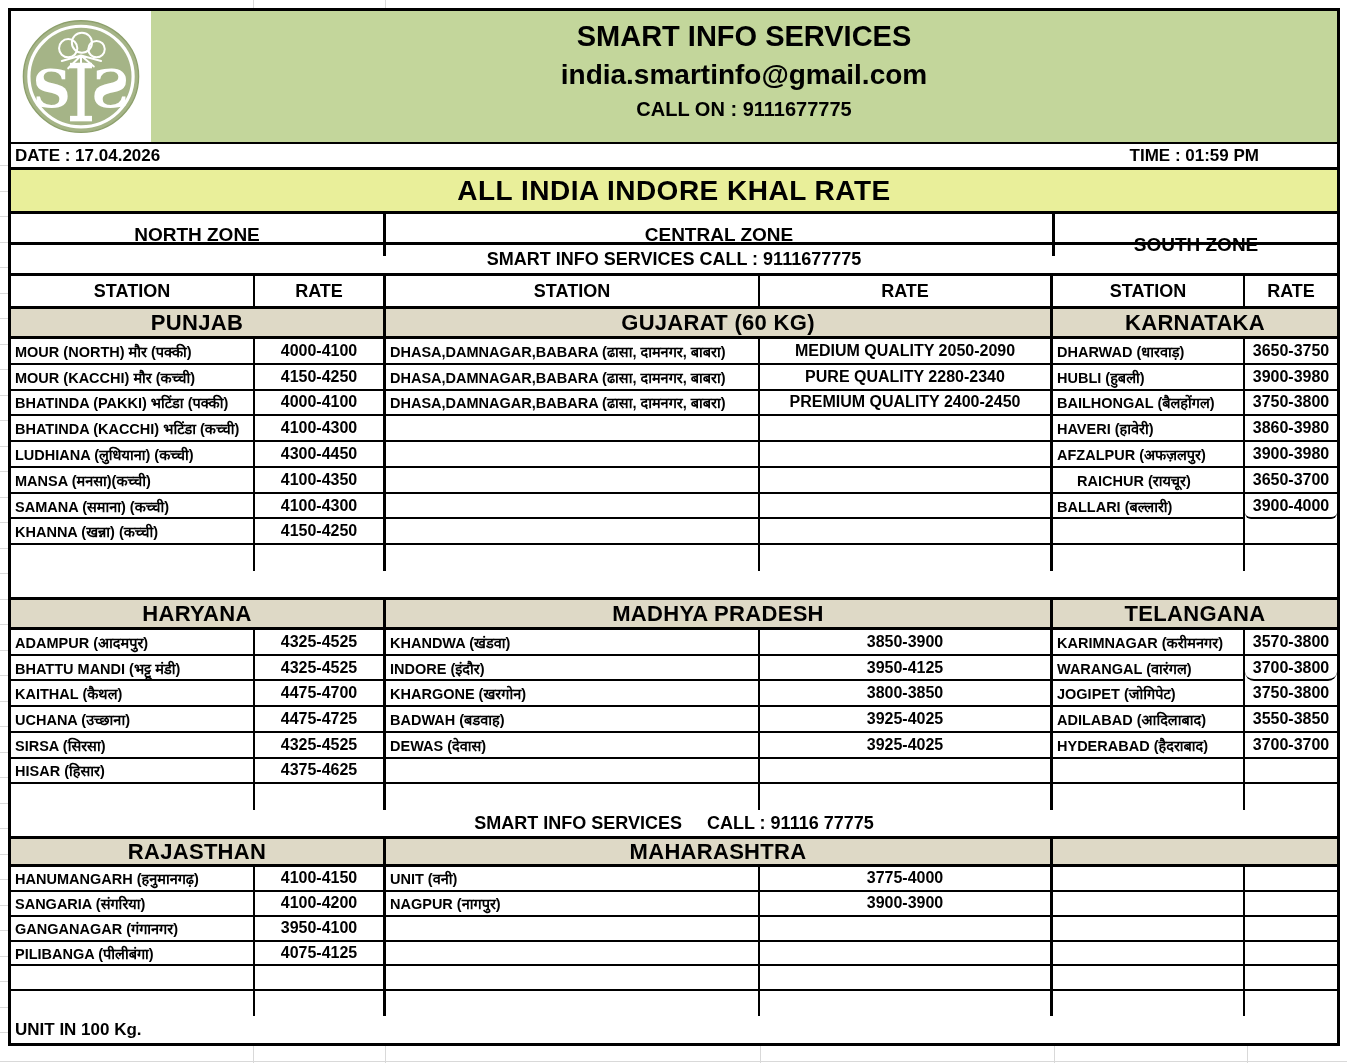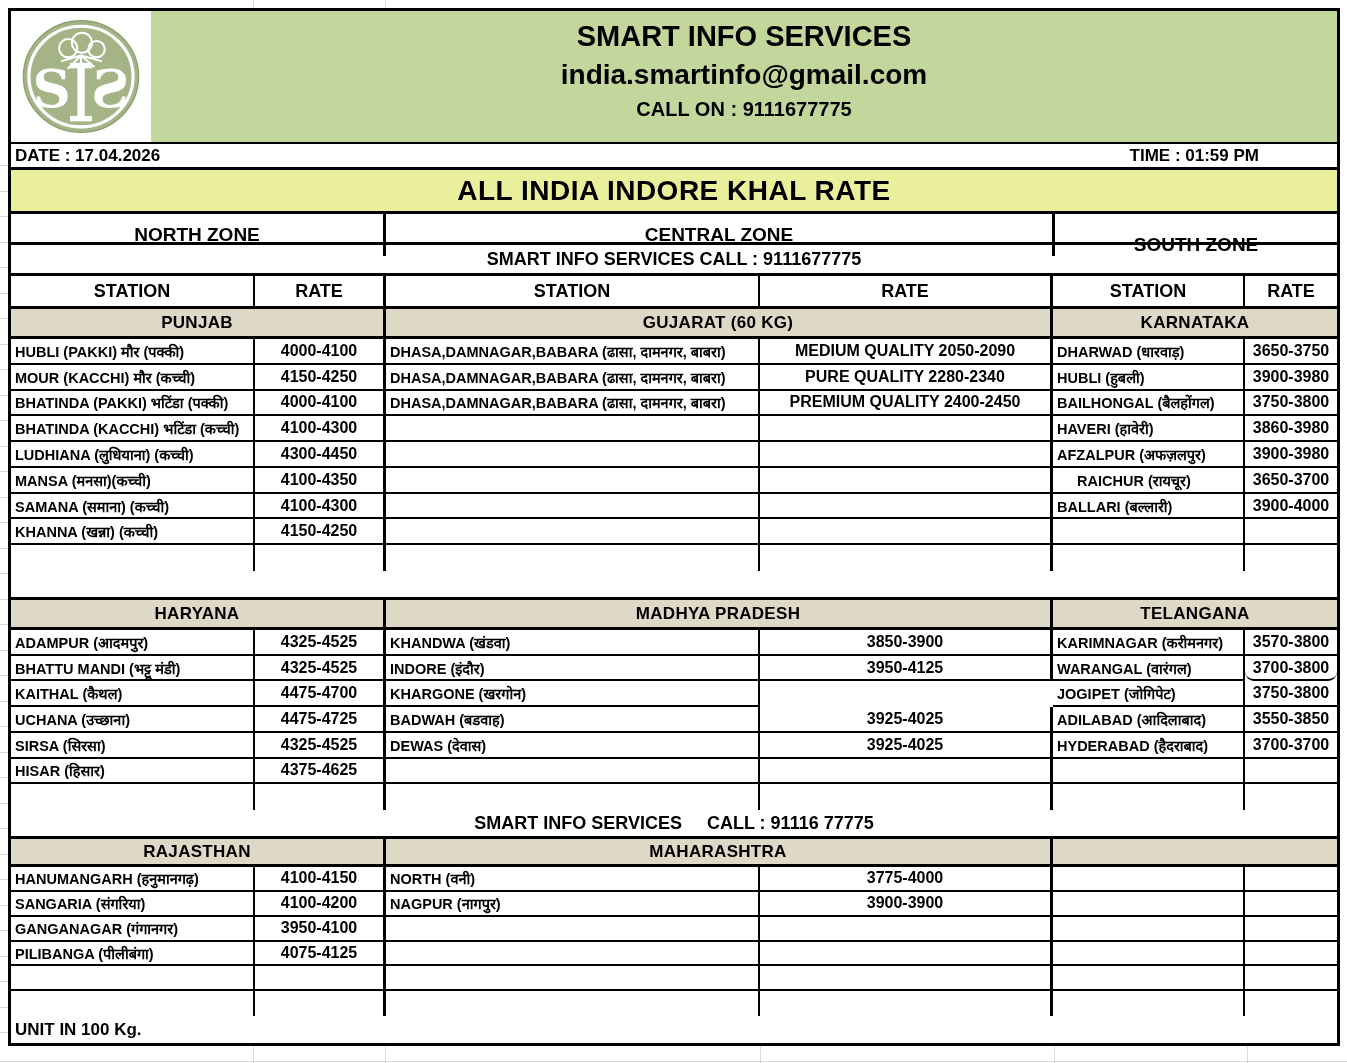--- a/index.html
+++ b/index.html
@@ -41,21 +41,21 @@
   .colhead-row .cell{display:flex;align-items:center;justify-content:center;font-size:18px;font-weight:bold;
      border-right:2px solid #000;border-bottom:3px solid #000;box-sizing:border-box;}
   .colhead-row .thick-r{border-right-width:3px;}
   .colhead-row .cell:last-child{border-right:none;}
 
   
   .block{display:grid;grid-template-columns:244px 131px 374px 293px 192px 1fr;box-sizing:border-box;}
   #block0{height:262px;} #block1{height:210px;} #block2{height:177px;}
   .cell{box-sizing:border-box;overflow:hidden;white-space:nowrap;}
   .sec-title{background:#ded9c6;display:flex;align-items:center;justify-content:center;
-     font-size:17px;font-weight:bold;border-right:2px solid #000;border-bottom:3px solid #000;letter-spacing:.3px;}
+     font-size:22px;font-weight:bold;border-right:2px solid #000;border-bottom:3px solid #000;letter-spacing:.3px;}
   .station{display:flex;align-items:center;justify-content:flex-start;padding-left:4px;
      font-size:14.5px;font-weight:bold;border-right:2px solid #000;border-bottom:2px solid #000;}
   .rate{display:flex;align-items:center;justify-content:center;
      font-size:16px;font-weight:bold;border-right:2px solid #000;border-bottom:2px solid #000;}
   .thick-r{border-right-width:3px !important;}
   .last-c{border-right:none !important;}
   .no-b{border-bottom:none !important;}
 
   .gap-row{height:29px;border-bottom:3px solid #000;box-sizing:border-box;background:#fff;}
   .unit-row{height:27px;display:flex;align-items:center;font-size:17px;font-weight:bold;
@@ -128,21 +128,21 @@
       <div class="cell">STATION</div>
       <div class="cell thick-r">RATE</div>
       <div class="cell">STATION</div>
       <div class="cell">RATE</div>
     </div>
 
     <div class="block" id="block0" style="--hh: 30px; grid-template-rows: 30px repeat(9, 1fr);">
         <div class="cell sec-title thick-r" style="grid-area: 1 / 1 / auto / span 2;">PUNJAB</div>
         <div class="cell sec-title thick-r" style="grid-area: 1 / 3 / auto / span 2;">GUJARAT (60 KG)</div>
         <div class="cell sec-title last-c" style="grid-area: 1 / 5 / auto / span 2;">KARNATAKA</div>
-        <div class="cell station" style="grid-area: 2 / 1;">HUBLI (PAKKI) मौर (पक्की)</div>
+        <div class="cell station" style="grid-area: 2 / 1;">MOUR (NORTH) मौर (पक्की)</div>
         <div class="cell rate thick-r" style="grid-area: 2 / 2;">4000-4100</div>
         <div class="cell station" style="grid-area: 2 / 3;">DHASA,DAMNAGAR,BABARA (ढासा, दामनगर, बाबरा)</div>
         <div class="cell rate thick-r" style="grid-area: 2 / 4;">MEDIUM QUALITY 2050-2090</div>
         <div class="cell station" style="grid-area: 2 / 5;">DHARWAD (धारवाड़)</div>
         <div class="cell rate last-c" style="grid-area: 2 / 6;">3650-3750</div>
         <div class="cell station" style="grid-area: 3 / 1;">MOUR (KACCHI) मौर (कच्ची)</div>
         <div class="cell rate thick-r" style="grid-area: 3 / 2;">4150-4250</div>
         <div class="cell station" style="grid-area: 3 / 3;">DHASA,DAMNAGAR,BABARA (ढासा, दामनगर, बाबरा)</div>
         <div class="cell rate thick-r" style="grid-area: 3 / 4;">PURE QUALITY 2280-2340</div>
         <div class="cell station" style="grid-area: 3 / 5;">HUBLI (हुबली)</div>
@@ -169,21 +169,21 @@
         <div class="cell rate thick-r" style="grid-area: 7 / 2;">4100-4350</div>
         <div class="cell station" style="grid-area: 7 / 3;"></div>
         <div class="cell rate thick-r" style="grid-area: 7 / 4;"></div>
         <div class="cell station" style="grid-area: 7 / 5; padding-left: 24px;">RAICHUR (रायचूर)</div>
         <div class="cell rate last-c" style="grid-area: 7 / 6;">3650-3700</div>
         <div class="cell station" style="grid-area: 8 / 1;">SAMANA (समाना) (कच्ची)</div>
         <div class="cell rate thick-r" style="grid-area: 8 / 2;">4100-4300</div>
         <div class="cell station" style="grid-area: 8 / 3;"></div>
         <div class="cell rate thick-r" style="grid-area: 8 / 4;"></div>
         <div class="cell station" style="grid-area: 8 / 5;">BALLARI (बल्लारी)</div>
-        <div class="cell rate last-c" style="grid-area: 8 / 6;">3900-4000</div>
+        <div class="cell rate last-c" style="grid-area: 8 / 6; border-radius: 6px;">3900-4000</div>
         <div class="cell station" style="grid-area: 9 / 1;">KHANNA (खन्ना) (कच्ची)</div>
         <div class="cell rate thick-r" style="grid-area: 9 / 2;">4150-4250</div>
         <div class="cell station" style="grid-area: 9 / 3;"></div>
         <div class="cell rate thick-r" style="grid-area: 9 / 4;"></div>
         <div class="cell station" style="grid-area: 9 / 5;"></div>
         <div class="cell rate last-c" style="grid-area: 9 / 6;"></div>
         <div class="cell station no-b" style="grid-area: 10 / 1;"></div>
         <div class="cell rate thick-r no-b" style="grid-area: 10 / 2;"></div>
         <div class="cell station no-b" style="grid-area: 10 / 3;"></div>
         <div class="cell rate thick-r no-b" style="grid-area: 10 / 4;"></div>
@@ -205,20 +205,21 @@
         <div class="cell rate last-c" style="grid-area: 2 / 6;">3570-3800</div>
         <div class="cell station" style="grid-area: 3 / 1;">BHATTU MANDI (भट्टू मंडी)</div>
         <div class="cell rate thick-r" style="grid-area: 3 / 2;">4325-4525</div>
         <div class="cell station" style="grid-area: 3 / 3;">INDORE (इंदौर)</div>
         <div class="cell rate thick-r" style="grid-area: 3 / 4;">3950-4125</div>
         <div class="cell station" style="grid-area: 3 / 5;">WARANGAL (वारंगल)</div>
         <div class="cell rate last-c" style="grid-area: 3 / 6; border-radius: 9px;">3700-3800</div>
         <div class="cell station" style="grid-area: 4 / 1;">KAITHAL (कैथल)</div>
         <div class="cell rate thick-r" style="grid-area: 4 / 2;">4475-4700</div>
         <div class="cell station" style="grid-area: 4 / 3;">KHARGONE (खरगोन)</div>
+        <div class="cell rate thick-r" style="grid-area: 4 / 4;">3800-3850</div>
         <div class="cell station" style="grid-area: 4 / 5;">JOGIPET (जोगिपेट)</div>
         <div class="cell rate last-c" style="grid-area: 4 / 6;">3750-3800</div>
         <div class="cell station" style="grid-area: 5 / 1;">UCHANA (उच्छाना)</div>
         <div class="cell rate thick-r" style="grid-area: 5 / 2;">4475-4725</div>
         <div class="cell station" style="grid-area: 5 / 3; text-align: right;">BADWAH (बडवाह)</div>
         <div class="cell rate thick-r" style="grid-area: 5 / 4;">3925-4025</div>
         <div class="cell station" style="grid-area: 5 / 5;">ADILABAD (आदिलाबाद)</div>
         <div class="cell rate last-c" style="grid-area: 5 / 6;">3550-3850</div>
         <div class="cell station" style="grid-area: 6 / 1;">SIRSA (सिरसा)</div>
         <div class="cell rate thick-r" style="grid-area: 6 / 2;">4325-4525</div>
@@ -241,21 +242,21 @@
       </div>
 
     <div class="call-row" id="call2">SMART INFO SERVICES&nbsp;&nbsp;&nbsp;&nbsp;&nbsp;CALL : 91116 77775</div>
 
     <div class="block" id="block2" style="--hh: 28px; grid-template-rows: 28px repeat(6, 1fr);">
         <div class="cell sec-title thick-r" style="grid-area: 1 / 1 / auto / span 2;">RAJASTHAN</div>
         <div class="cell sec-title thick-r" style="grid-area: 1 / 3 / auto / span 2;">MAHARASHTRA</div>
         <div class="cell sec-title last-c" style="grid-area: 1 / 5 / auto / span 2;"></div>
         <div class="cell station" style="grid-area: 2 / 1;">HANUMANGARH (हनुमानगढ़)</div>
         <div class="cell rate thick-r" style="grid-area: 2 / 2;">4100-4150</div>
-        <div class="cell station" style="grid-area: 2 / 3;">NORTH (वनी)</div>
+        <div class="cell station" style="grid-area: 2 / 3;">UNIT (वनी)</div>
         <div class="cell rate thick-r" style="grid-area: 2 / 4;">3775-4000</div>
         <div class="cell station" style="grid-area: 2 / 5;"></div>
         <div class="cell rate last-c" style="grid-area: 2 / 6;"></div>
         <div class="cell station" style="grid-area: 3 / 1;">SANGARIA (संगरिया)</div>
         <div class="cell rate thick-r" style="grid-area: 3 / 2;">4100-4200</div>
         <div class="cell station" style="grid-area: 3 / 3;">NAGPUR (नागपुर)</div>
         <div class="cell rate thick-r" style="grid-area: 3 / 4;">3900-3900</div>
         <div class="cell station" style="grid-area: 3 / 5;"></div>
         <div class="cell rate last-c" style="grid-area: 3 / 6;"></div>
         <div class="cell station" style="grid-area: 4 / 1;">GANGANAGAR (गंगानगर)</div>

